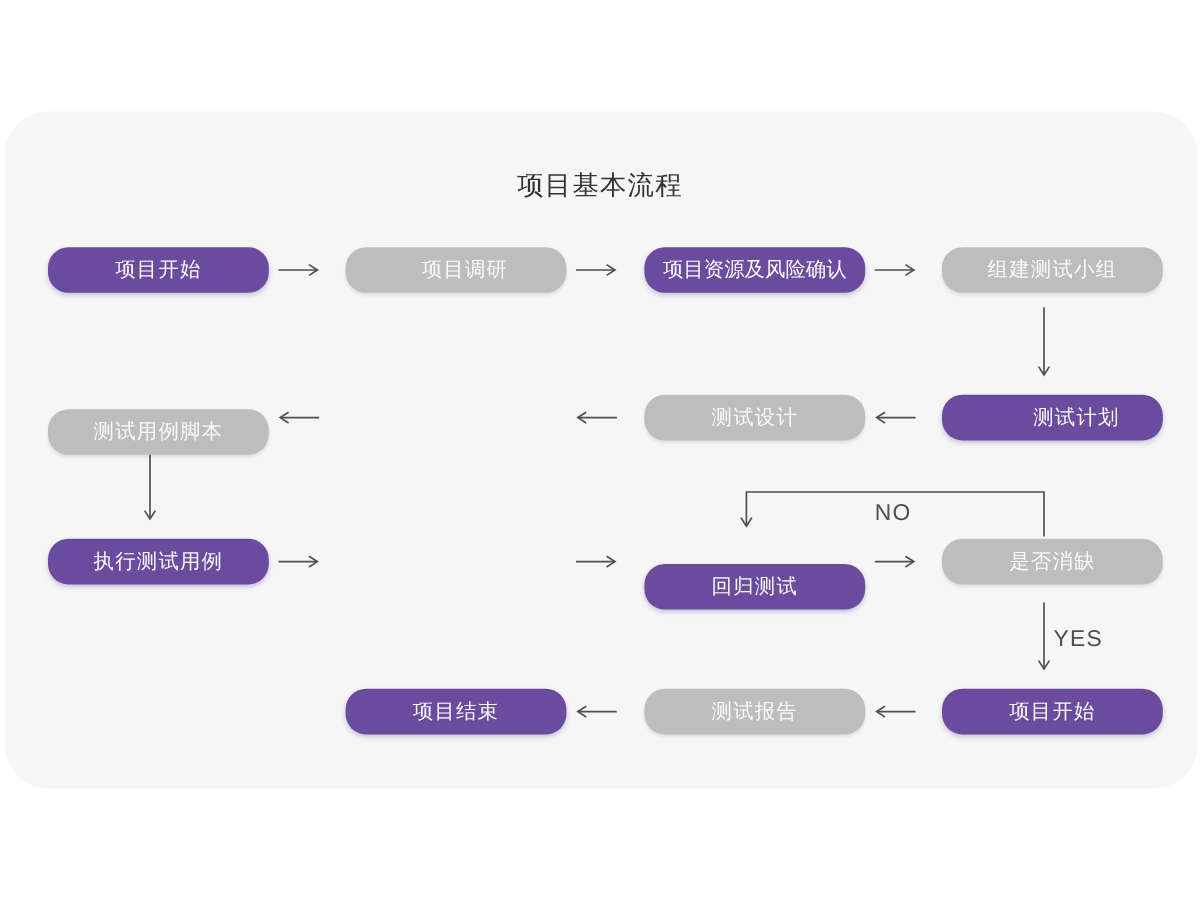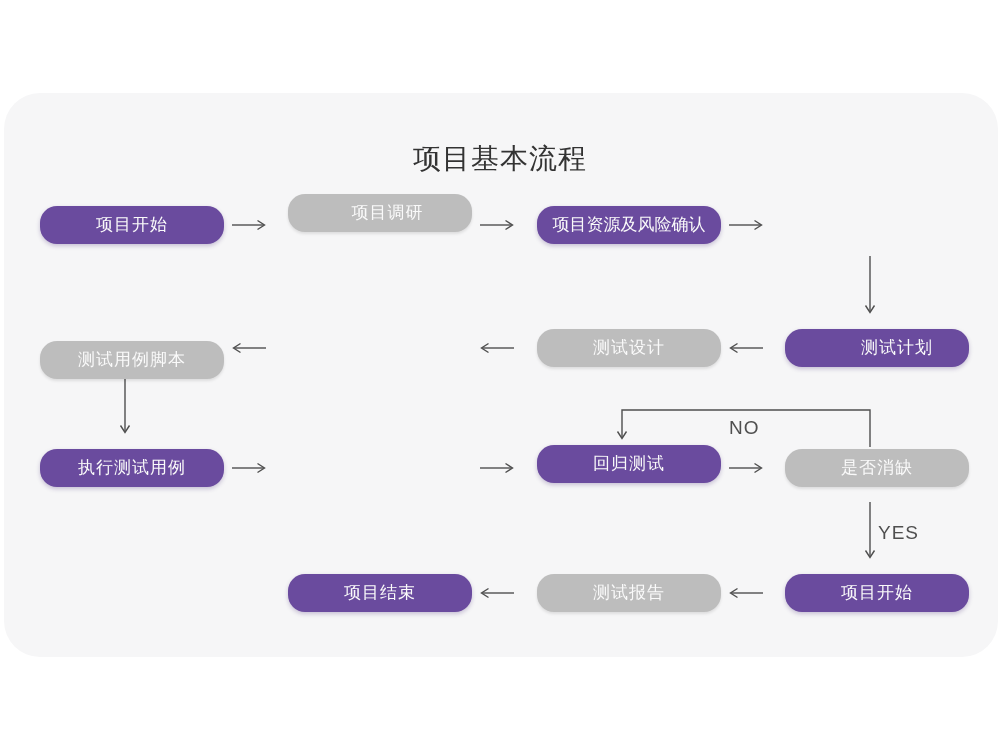--- a/index.html
+++ b/index.html
@@ -10,21 +10,21 @@
     --title:#333333;
     --node-text:#FAFAFA;
   }
   *{margin:0;padding:0;box-sizing:border-box;}
   html,body{width:1000px;height:750px;background:#ffffff;overflow:hidden;
     font-family:"Liberation Sans","DejaVu Sans",sans-serif;}
   .stage{position:relative;width:1000px;height:750px;background:#ffffff;}
   .panel{position:absolute;left:4px;top:93px;width:994px;height:564px;
     background:var(--panel);border-radius:36px;}
   .title{position:absolute;left:0;top:140px;width:1000px;text-align:center;
-    font-size:28px;letter-spacing:1px;color:var(--title);font-weight:500;}
+    font-size:22px;letter-spacing:1px;color:var(--title);font-weight:500;}
   .node{position:absolute;width:184px;height:38px;border-radius:17px;
     display:flex;align-items:center;justify-content:center;
     font-size:17px;color:var(--node-text);letter-spacing:1px;line-height:22px;
     text-align:center;white-space:nowrap;}
   .node.purple{background:var(--purple);box-shadow:0 2px 4px rgba(60,30,110,0.25);}
   .node.gray{background:var(--gray);box-shadow:0 2px 3px rgba(0,0,0,0.10);}
   .node.tall{height:50px;flex-direction:column;line-height:22px;}
   .branch-label{position:absolute;font-size:19px;color:var(--arrow);letter-spacing:1px;}
   svg.arrows{position:absolute;left:0;top:0;pointer-events:none;}
 </style>
@@ -67,28 +67,29 @@
 
       <line x1="763" y1="593" x2="731" y2="593" marker-end="url(#ah)"></line>
       <line x1="514" y1="593" x2="482" y2="593" marker-end="url(#ah)"></line>
     </g>
   </svg>
 
   <div class="branch-label" style="left:729px;top:417px;">NO</div>
   <div class="branch-label" style="left:878px;top:522px;">YES</div>
 
   <div class="node purple" style="left:40px;top:206px;">项目开始</div>
-  <div class="node gray" style="left:288px;top:194px;padding-left:15px;">项目调研</div>
+  <div class="node gray" style="left:288px;top:206px;padding-left:15px;">项目调研</div>
   <div class="node purple" style="left:537px;top:206px;letter-spacing:0;">项目资源及风险确认</div>
+  <div class="node gray" style="left:785px;top:206px;">组建测试小组</div>
 
   <div class="node gray" style="left:40px;top:341px;">测试用例脚本</div>
   <div class="node gray" style="left:537px;top:329px;">测试设计</div>
   <div class="node purple" style="left:785px;top:329px;padding-left:40px;">测试计划</div>
 
   <div class="node purple" style="left:40px;top:449px;">执行测试用例</div>
-  <div class="node purple" style="left:537px;top:445px;">回归测试</div>
+  <div class="node purple" style="left:537px;top:470px;">回归测试</div>
   <div class="node gray" style="left:785px;top:449px;">是否消缺</div>
 
   <div class="node purple" style="left:288px;top:574px;">项目结束</div>
   <div class="node gray" style="left:537px;top:574px;">测试报告</div>
   <div class="node purple" style="left:785px;top:574px;">项目开始</div>
 
 </div>
 
 </body></html>

